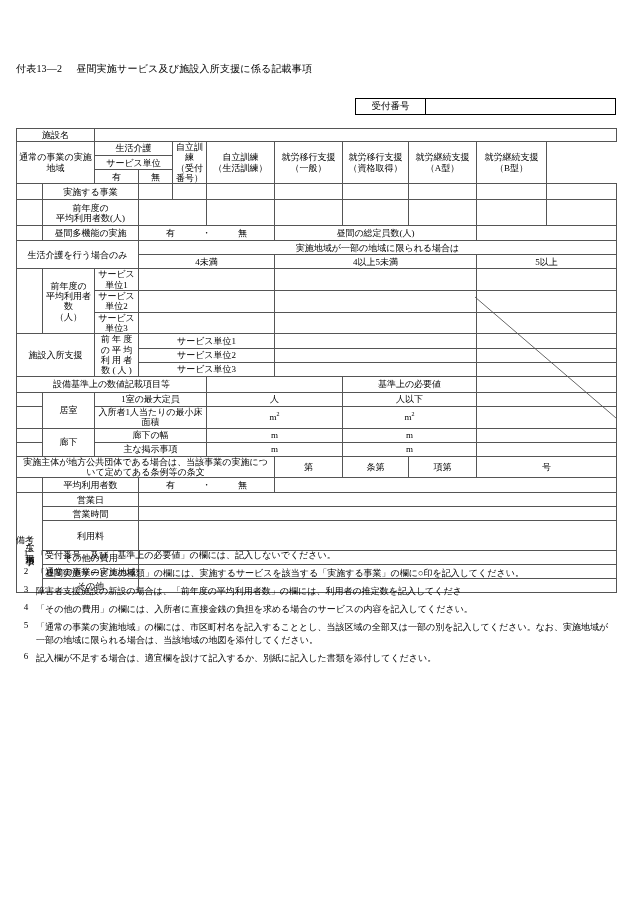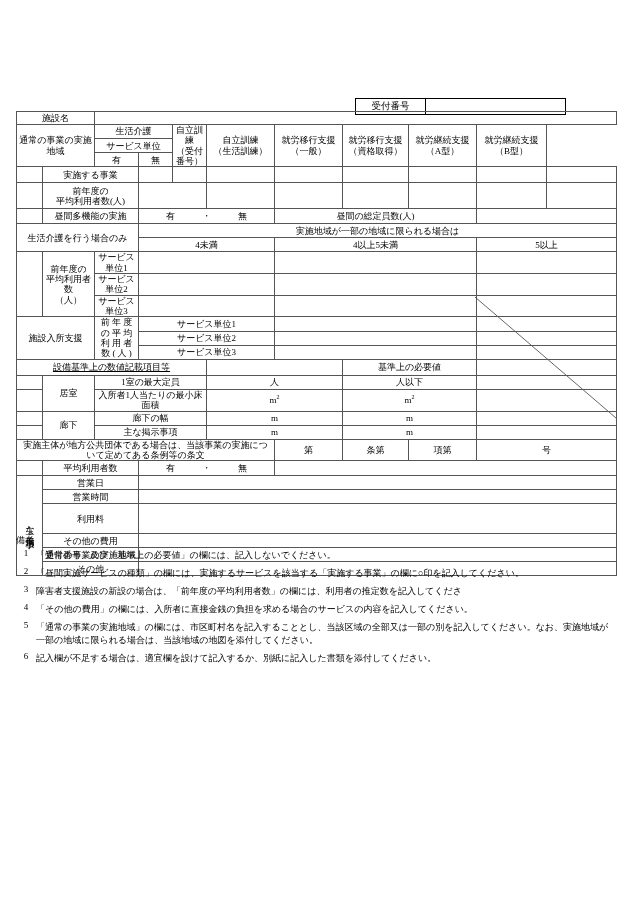--- a/index.html
+++ b/index.html
@@ -19,53 +19,53 @@
   
   .doc-title {
     position: absolute; left: 16px; top: 62px;
     font-size: 10px; letter-spacing: .2px; white-space: nowrap;
   }
   .doc-title .t-sep { display:inline-block; width: 14px; }
 
   
   .receipt {
     position: absolute; left: 355px; top: 98px;
-    width: 211px; height: 17px;
+    width: 261px; height: 17px;
     border: 1.3px solid #000; box-sizing: border-box;
     display: flex;
   }
   .receipt .lbl {
     width: 70px; border-right: 1.3px solid #000;
     display:flex; align-items:center; justify-content:center;
     font-size: 9.5px; box-sizing: border-box;
   }
   .receipt .val { flex: 1; }
 
   
   table.frm {
-    position: absolute; left: 16px; top: 111px;
+    position: absolute; left: 16px; top: 128px;
     width: 600px;
     border-collapse: collapse;
     table-layout: fixed;
   }
   table.frm td {
     border: 0.8px solid #555;
     font-size: 9px;
     padding: 0 2px;
     height: 13px;
     line-height: 1.15;
     text-align: center;
     vertical-align: middle;
     box-sizing: border-box;
     overflow: hidden;
   }
   td.nbt  { border-top: none; }
   td.nbb  { border-bottom: none; }
   td.nbl  { border-left: none; }
-  td.nbr  { border-right: none; text-decoration: underline; }
+  td.nbr  { border-right: none; }
   td.outl { border-left: 1.3px solid #000; }
   td.outr { border-right: 1.3px solid #000; }
   td.outt { border-top: 1.3px solid #000; }
   td.outb { border-bottom: 1.3px solid #000; }
   td.l { text-align: left; padding-left: 4px; }
   td.r { text-align: right; padding-right: 4px; }
   .sup { font-size: 6px; vertical-align: super; }
   .yn { display:flex; justify-content:center; align-items:center; gap:0; }
   .yn span { display:inline-block; }
   .yn .y { width: 46px; text-align:center; }
@@ -95,20 +95,23 @@
   .remarks .hd { margin-bottom: 4px; }
   .remarks .item { display: flex; margin-bottom: 5px; align-items: flex-start; }
   .remarks .num { width: 20px; flex: none; text-align: center; }
   .remarks .txt { flex: 1; line-height: 1.45; }
 </style>
 </head>
 <body>
 
 <div class="page">
 
+  <div class="doc-title">
+    <span>付表13―2</span><span class="t-sep"></span><span>昼間実施サービス及び施設入所支援に係る記載事項</span>
+  </div>
 
   <div class="receipt">
     <div class="lbl">受付番号</div>
     <div class="val"></div>
   </div>
 
   <table class="frm">
     <colgroup>
       <col style="width:26px">
       <col style="width:52px">

